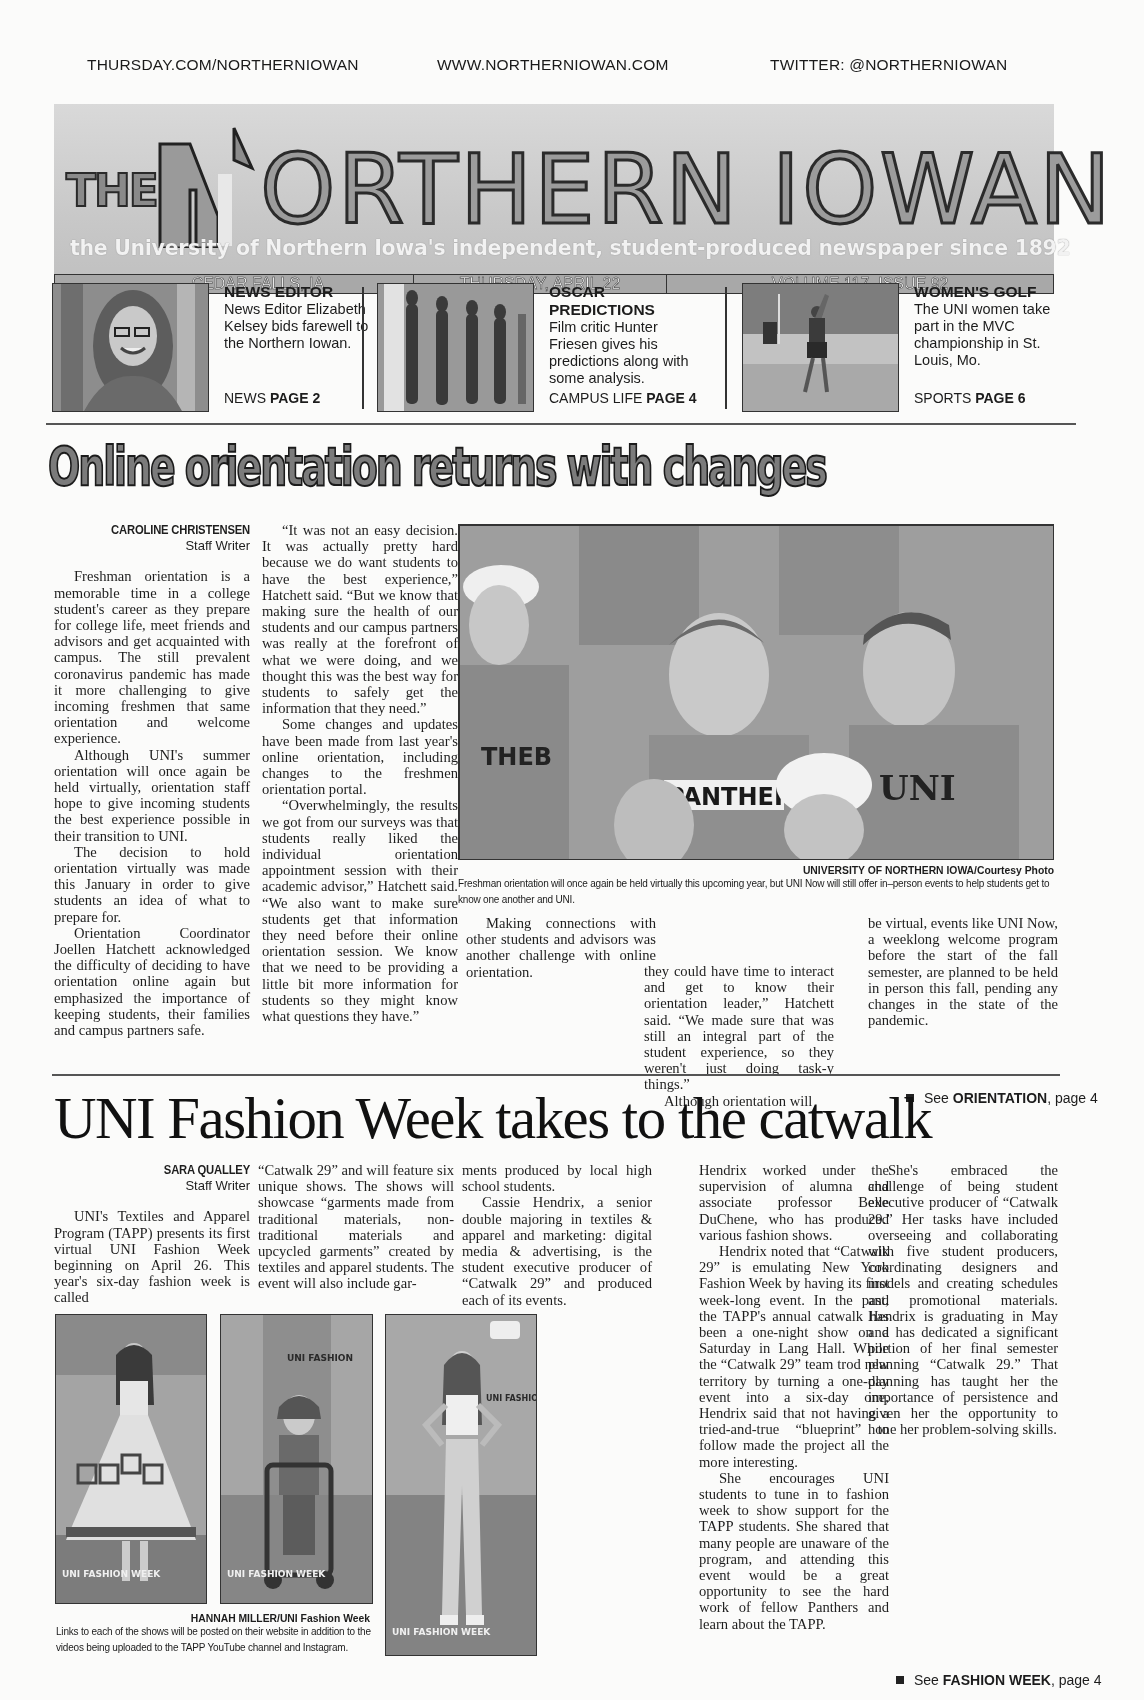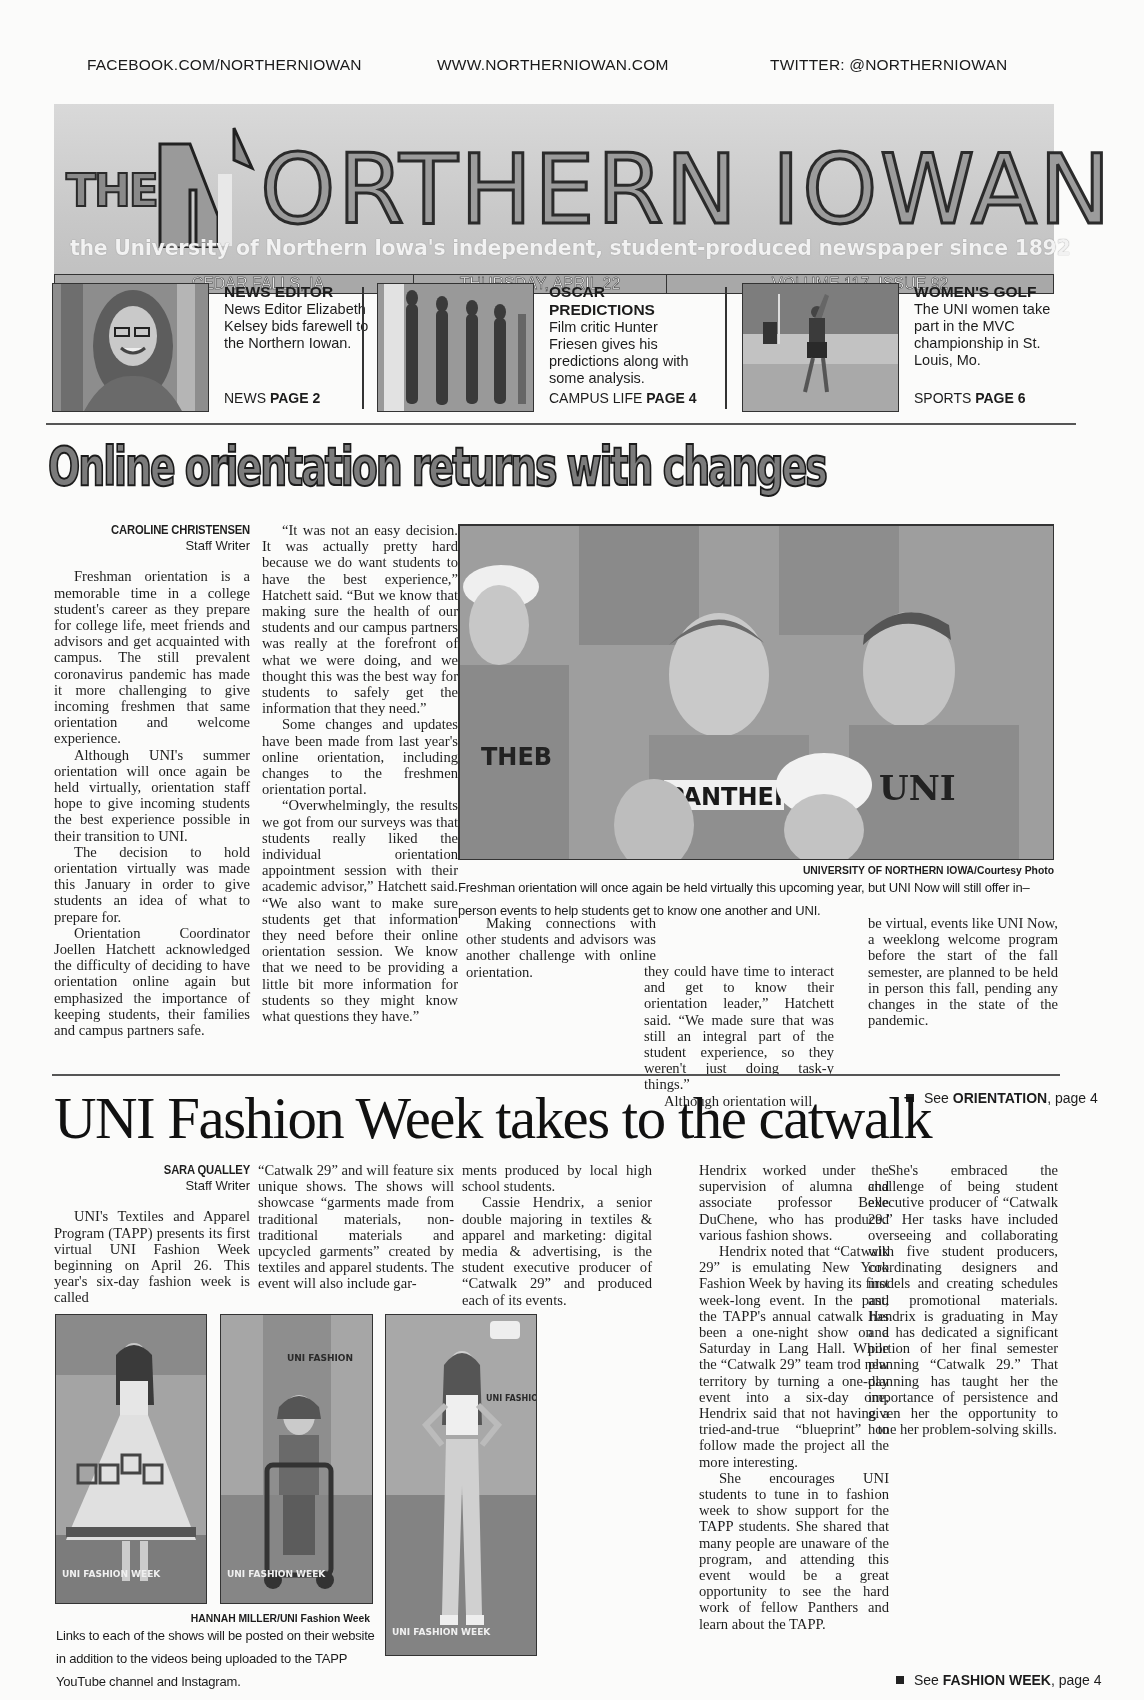--- a/index.html
+++ b/index.html
@@ -38,35 +38,35 @@
   
   .col { position: absolute; font-family: "Liberation Serif", serif; font-size: 14.6px; line-height: 16.2px; text-align: justify; hyphens: auto; color: #1e1e1e; }
   .col p { text-indent: 20px; }
   .col p.noind { text-indent: 0; }
   .byline { text-align: right; font-family: "Liberation Sans", sans-serif; }
   .byline .name { font-weight: bold; font-size: 12.5px; letter-spacing: -0.2px; transform: scaleX(0.9); transform-origin: right; display: block; }
   .byline .role { font-size: 13px; display: block; margin-bottom: 14px; }
 
   .photo-box { position: absolute; border: 1px solid #333; overflow: hidden; background: #9a9a9a; text-align: center; }
   .credit { position: absolute; font-family: "Liberation Sans", sans-serif; font-weight: bold; font-size: 11.5px; text-align: right; transform: scaleX(0.9); transform-origin: right; white-space: nowrap; }
-  .caption { position: absolute; font-family: "Liberation Sans", sans-serif; font-size: 13px; line-height: 23px; letter-spacing: -0.2px; }
+  .caption { position: absolute; font-family: "Liberation Sans", sans-serif; font-size: 10px; line-height: 16px; letter-spacing: -0.2px; }
   .jump { position: absolute; font-family: "Liberation Sans", sans-serif; font-size: 14px; white-space: nowrap; margin-top: 36px; }
   .jump b { font-weight: bold; }
   .jump .sq { display: inline-block; width: 8px; height: 8px; background: #222; margin-right: 10px; vertical-align: 1px; }
 
   
   .head2 { position: absolute; left: 54px; top: 1083px; font-family: "Liberation Serif", serif; font-size: 60px; line-height: 70px; color: #111; letter-spacing: -1.5px; white-space: nowrap; transform: scaleX(0.98); transform-origin: left; }
 
   svg { display: block; }
 </style>
 </head>
 <body>
 
 <div class="social">
-  <span style="left:87px">FACEBOOK.COM/NORTHERNIOWAN</span>
+  <span style="left:87px">THURSDAY.COM/NORTHERNIOWAN</span>
   <span style="left:437px">WWW.NORTHERNIOWAN.COM</span>
   <span style="left:770px">TWITTER: @NORTHERNIOWAN</span>
 </div>
 
 <div class="masthead">
   <div class="mast-the">THE</div>
   <svg class="mast-n" viewBox="0 0 104 124">
     <polygon points="4,20 34,20 62,92 62,124 40,124 40,66 34,66 34,124 4,124" fill="#9a9a9a" stroke="#222" stroke-width="3"></polygon>
     <polygon points="78,4 96,44 78,36" fill="#8c8c8c" stroke="#222" stroke-width="3"></polygon>
     <rect x="62" y="50" width="14" height="72" fill="#e8e8e8"></rect>

